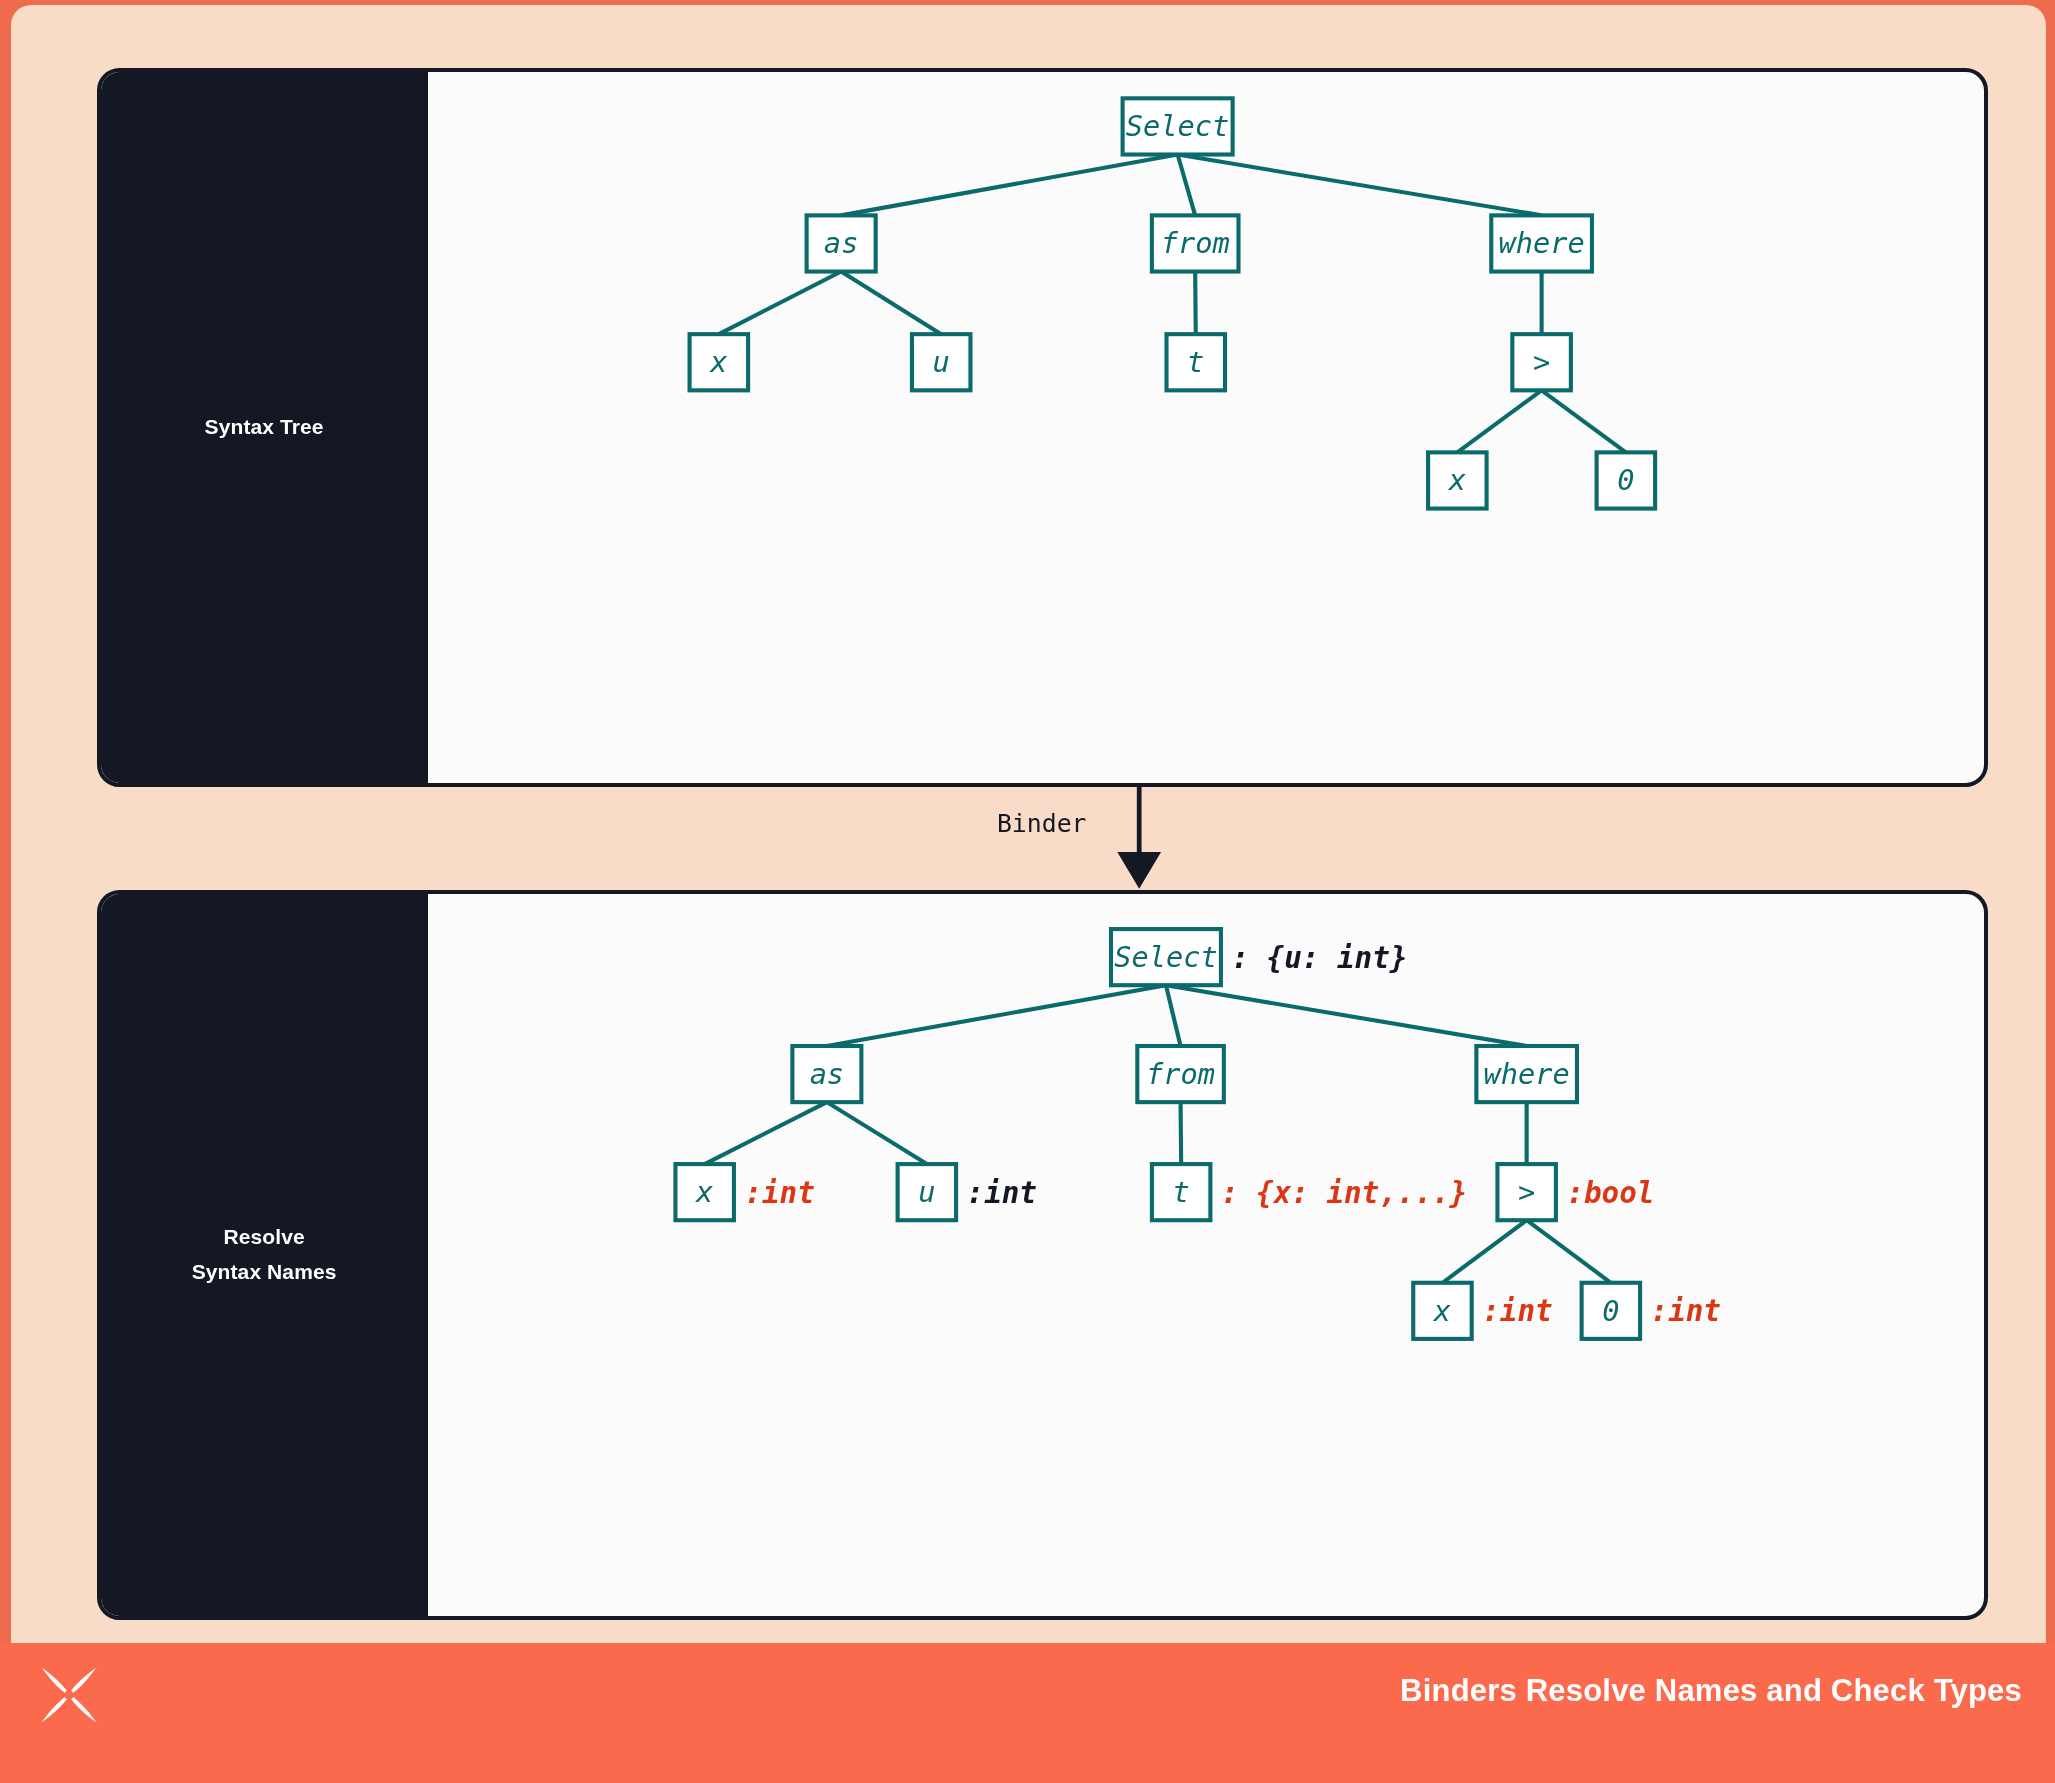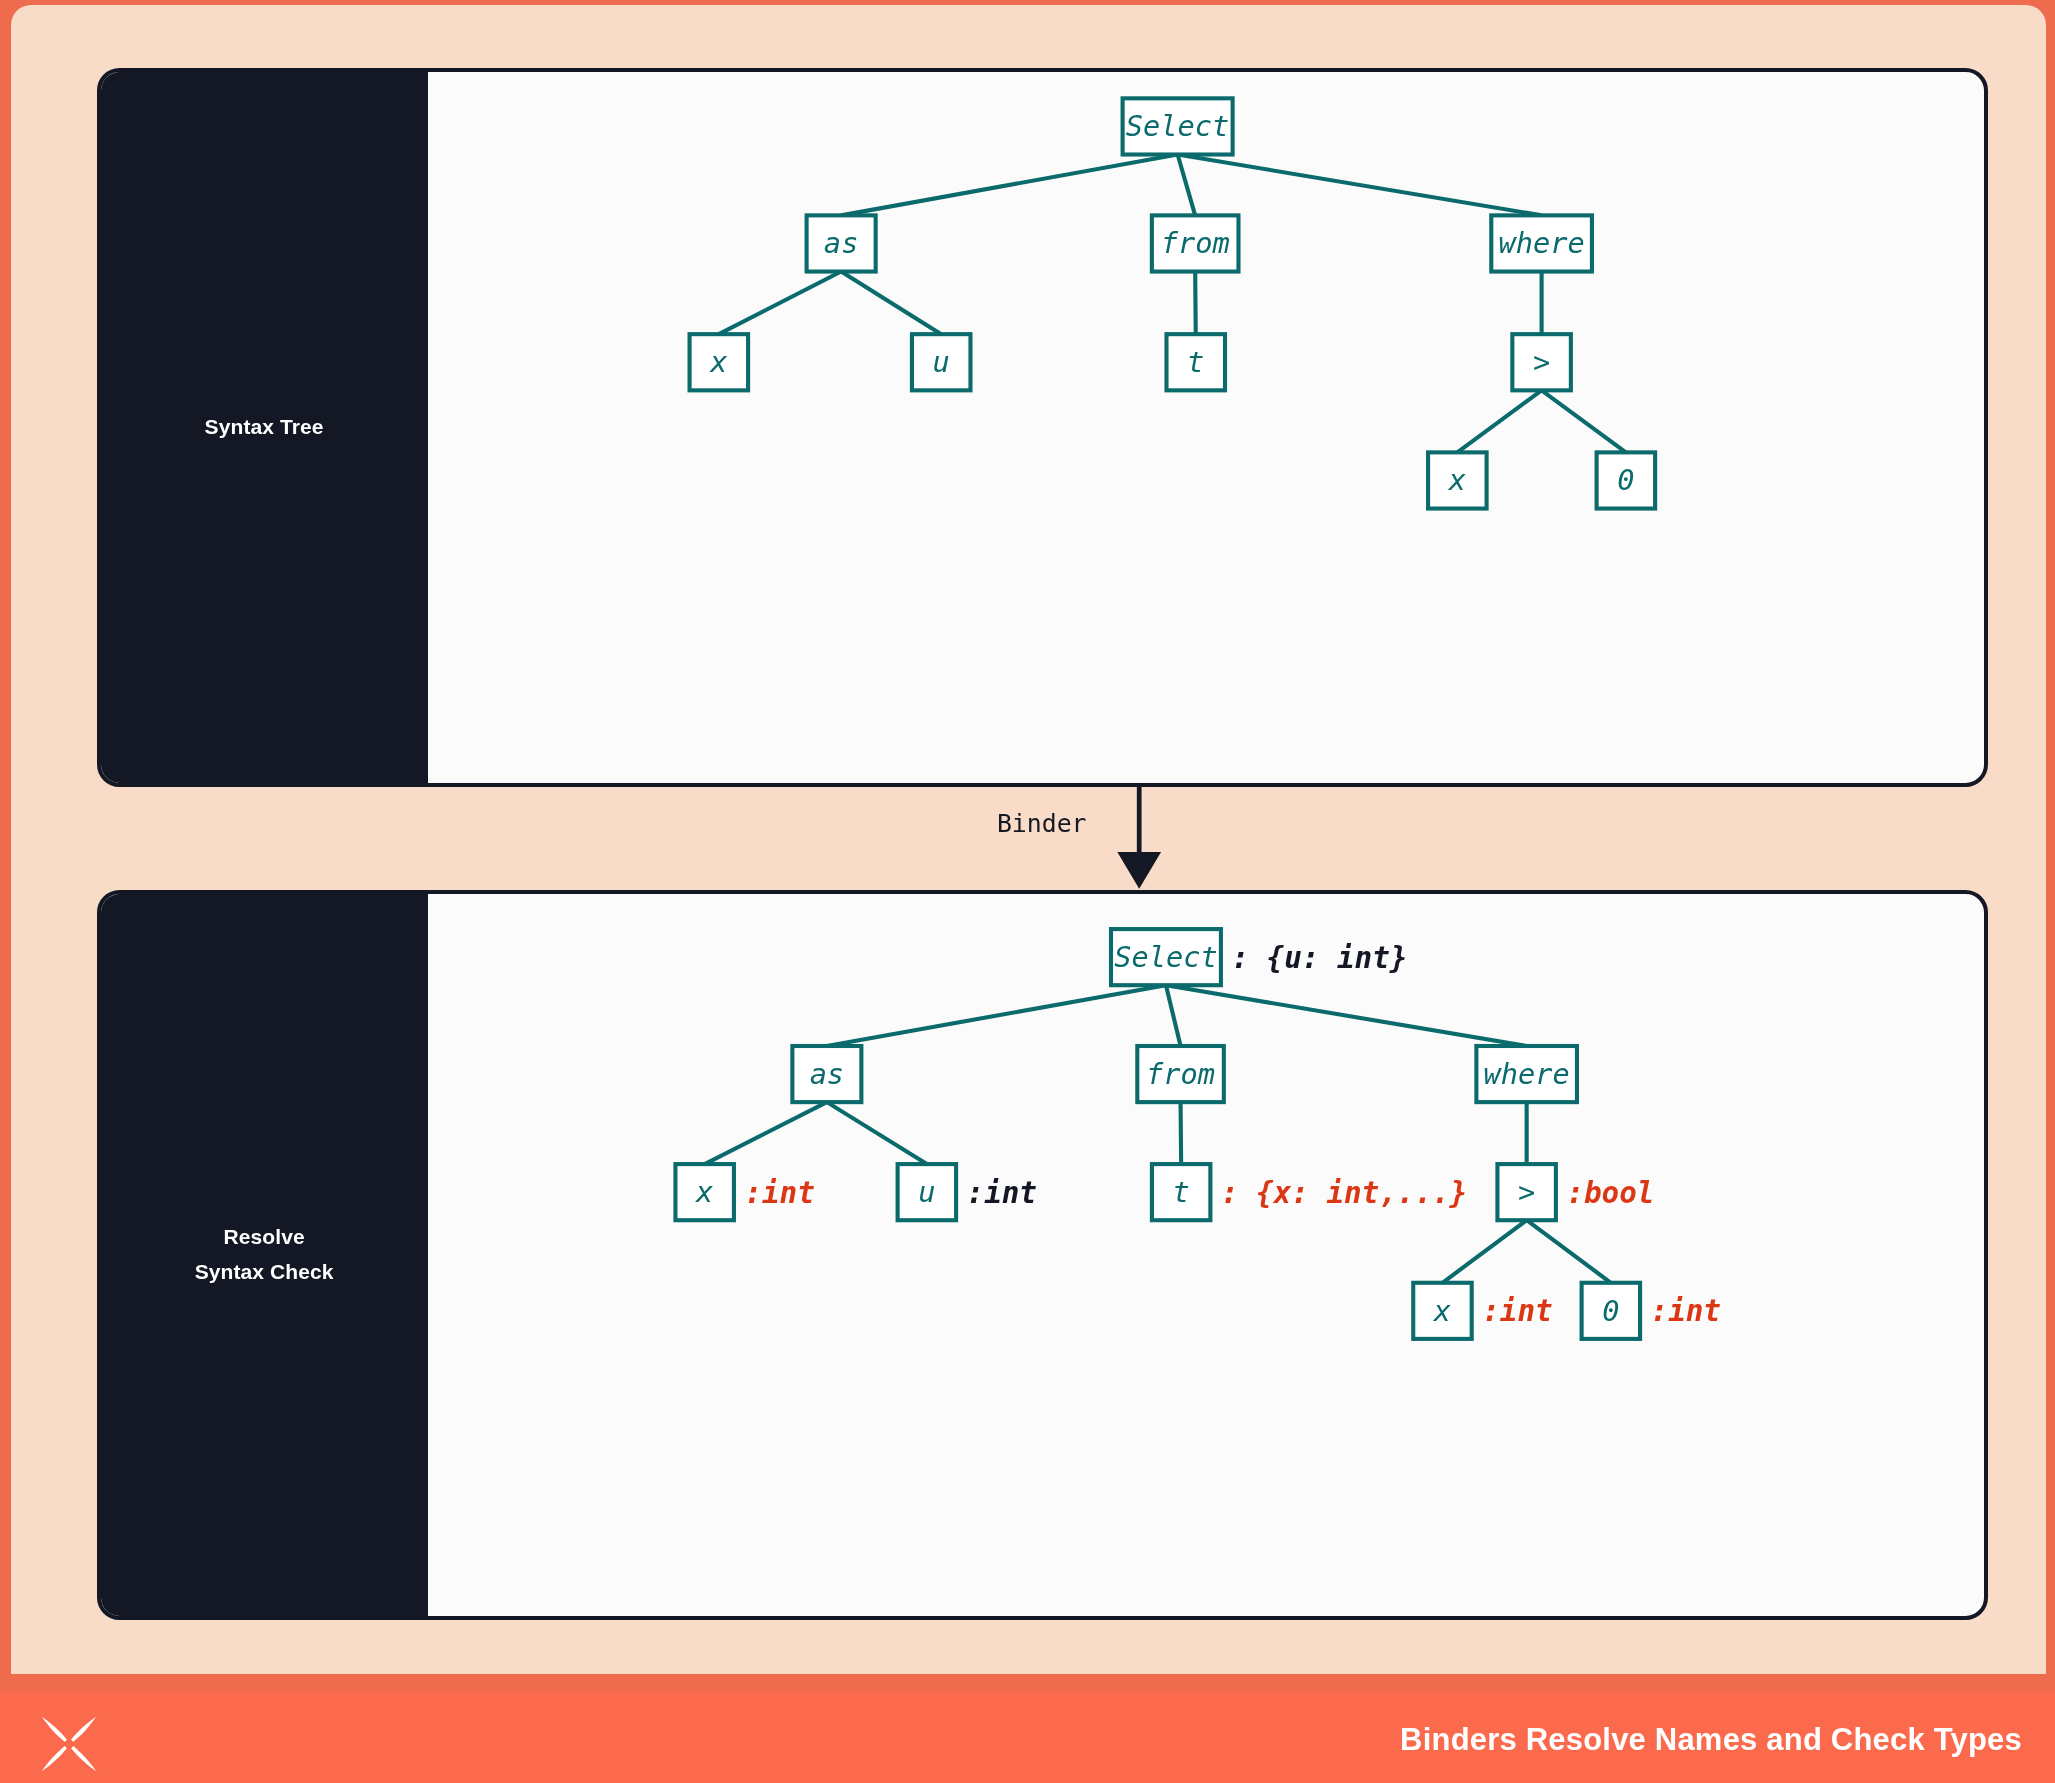--- a/index.html
+++ b/index.html
@@ -61,21 +61,21 @@
   #binder{
     position:absolute;
     left:94px; top:782px; width:1891px; height:103px;
   }
   #binder svg{display:block;width:100%;height:100%;}
 
   
   #footer{
     position:absolute;
     left:0;bottom:0;
-    width:2056px;height:92px;
+    width:2056px;height:141px;
     background:#FC6A4D;
   }
   #footer-logo{
     position:absolute;
     left:31px;top:16.6px;
     width:76px;height:76px;
   }
   #footer-text{
     position:absolute;
     right:34px;top:30px;
@@ -184,21 +184,21 @@
         <line x1="1749" y1="0" x2="1749" y2="128" stroke="#141824" stroke-width="8"></line>
         <polygon points="1749,172 1712,110 1786,110" fill="#141824"></polygon>
         <text id="binder-label" x="1660" y="76" text-anchor="end" class="binder-text">Binder</text>
       </svg>
     </div>
 
     <div class="panel" id="panel-bottom">
       <div class="sidebar">
         <div class="sidebar-label">
           <span>Resolve</span><br>
-          <span>Syntax Check</span>
+          <span>Syntax Names</span>
         </div>
       </div>
       <div class="tree-area">
         <svg id="svg-bottom" viewBox="0 0 2645 1235" preserveAspectRatio="xMidYMid meet">
             <line x1="1254" y1="156" x2="674" y2="260" class="edge"></line>
             <line x1="1254" y1="156" x2="1279" y2="260" class="edge"></line>
             <line x1="1254" y1="156" x2="1871" y2="260" class="edge"></line>
             <line x1="674" y1="356" x2="465" y2="462" class="edge"></line>
             <line x1="674" y1="356" x2="845" y2="462" class="edge"></line>
             <line x1="1279" y1="356" x2="1280" y2="462" class="edge"></line>

